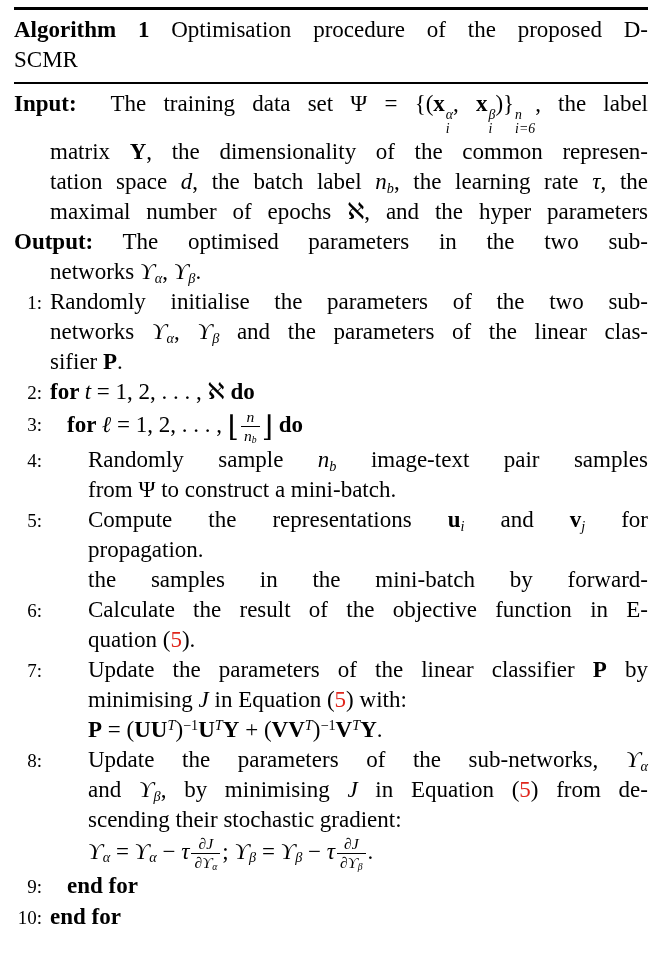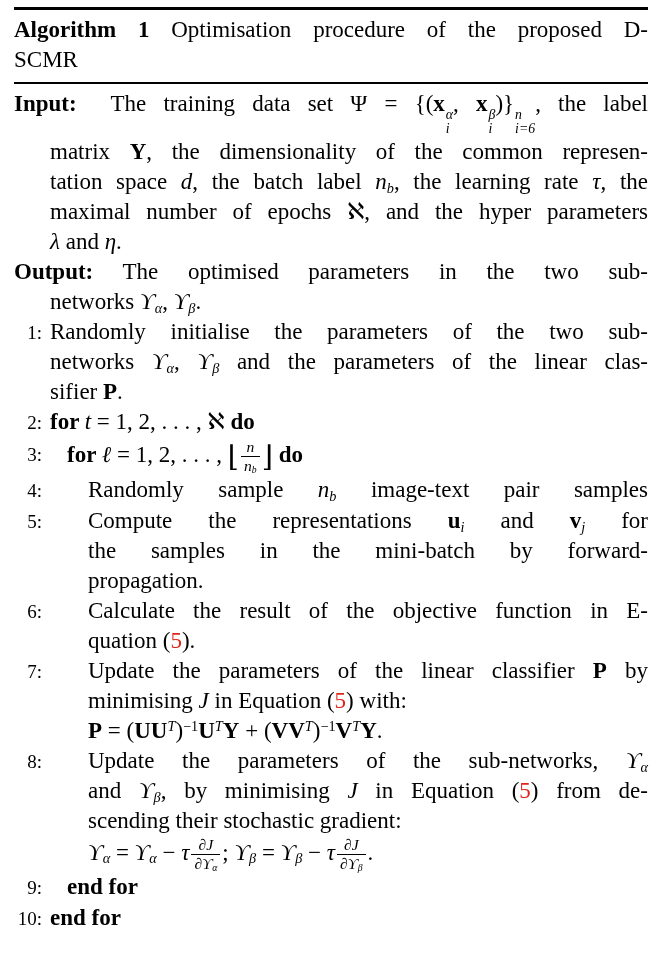--- a/index.html
+++ b/index.html
@@ -80,21 +80,20 @@
           </span><span>, </span><span class="mb">x</span><span class="ss">
             <span class="ssup">β</span>
             <span class="ssub">i</span>
           </span><span>)}</span><span class="ss">
             <span class="ssup">n</span>
             <span class="ssub">i=6</span>
           </span><span>, the label</span></div>
         <div class="tline just"><span>matrix </span><span class="mb">Y</span><span>, the dimensionality of the common represen-</span></div>
         <div class="tline just"><span>tation space </span><span class="i">d</span><span>, the batch label </span><span class="i">n</span><span class="i sub">b</span><span>, the learning rate </span><span class="i">τ</span><span>, the</span></div>
         <div class="tline just"><span>maximal number of epochs ℵ, and the hyper parameters</span></div>
-        <div class="tline"><span class="i">λ</span><span> and </span><span class="i">η</span><span>.</span></div>
       </div>
       <div class="hangblk">
         <div class="tline just"><span class="b">Output:</span><span> The optimised parameters in the two sub-</span></div>
         <div class="tline"><span>networks </span><span class="i">ϒ</span><span class="i sub">α</span><span>, </span><span class="i">ϒ</span><span class="i sub">β</span><span>.</span></div>
       </div>
       <div class="step">
         <span class="num">1:</span>
         <div class="sbody lvl0">
           <div class="tline just"><span>Randomly initialise the parameters of the two sub-</span></div>
           <div class="tline just"><span>networks </span><span class="i">ϒ</span><span class="i sub">α</span><span>, </span><span class="i">ϒ</span><span class="i sub">β</span><span> and the parameters of the linear clas-</span></div>
@@ -110,28 +109,29 @@
       <div class="step">
         <span class="num">3:</span>
         <div class="sbody lvl1">
           <div class="tline"><span class="b">for </span><span class="i">ℓ</span><span> = 1, 2, . . . , </span><span class="fl">⌊</span><span class="frac"><span class="fn"><span class="i">n</span></span><span class="fd"><span class="i">n</span><span class="i sub">b</span></span></span><span class="fl">⌋</span><span> </span><span class="b">do</span></div>
         </div>
       </div>
       <div class="step">
         <span class="num">4:</span>
         <div class="sbody lvl2">
           <div class="tline just"><span>Randomly sample </span><span class="i">n</span><span class="i sub">b</span><span> image-text pair samples</span></div>
+          <div class="tline"><span>from Ψ to construct a mini-batch.</span></div>
         </div>
       </div>
       <div class="step">
         <span class="num">5:</span>
         <div class="sbody lvl2">
           <div class="tline just"><span>Compute the representations </span><span class="mb">u</span><span class="i sub">i</span><span> and </span><span class="mb">v</span><span class="i sub">j</span><span> for</span></div>
+          <div class="tline"><span>propagation.</span></div>
           <div class="tline just"><span>the samples in the mini-batch by forward-</span></div>
-          <div class="tline"><span>propagation.</span></div>
         </div>
       </div>
       <div class="step">
         <span class="num">6:</span>
         <div class="sbody lvl2">
           <div class="tline just"><span>Calculate the result of the objective function in E-</span></div>
           <div class="tline"><span>quation (</span><span class="red">5</span><span>).</span></div>
         </div>
       </div>
       <div class="step">

